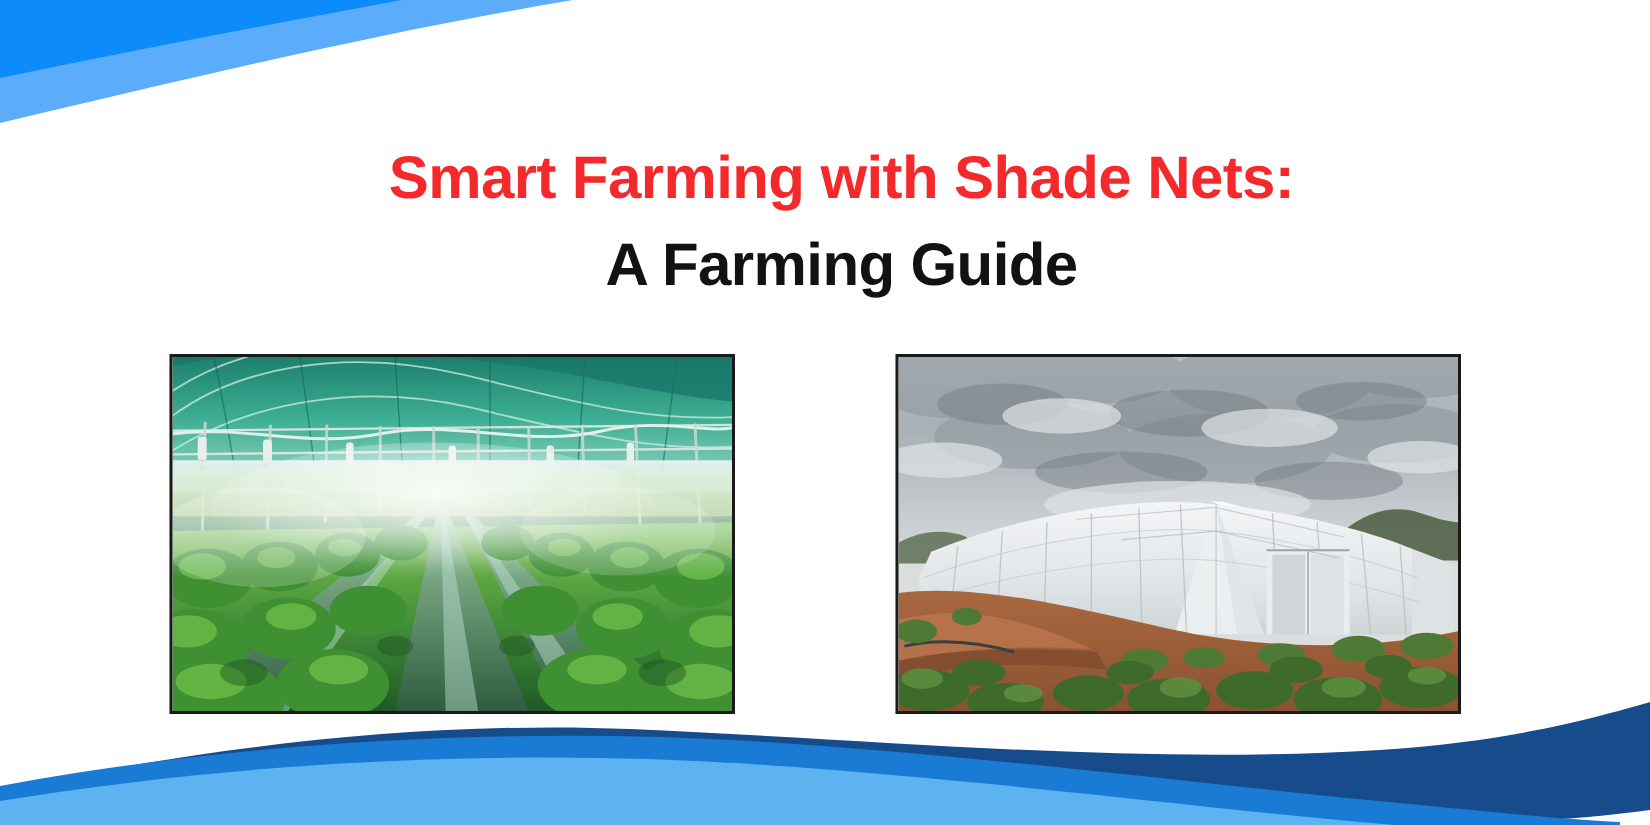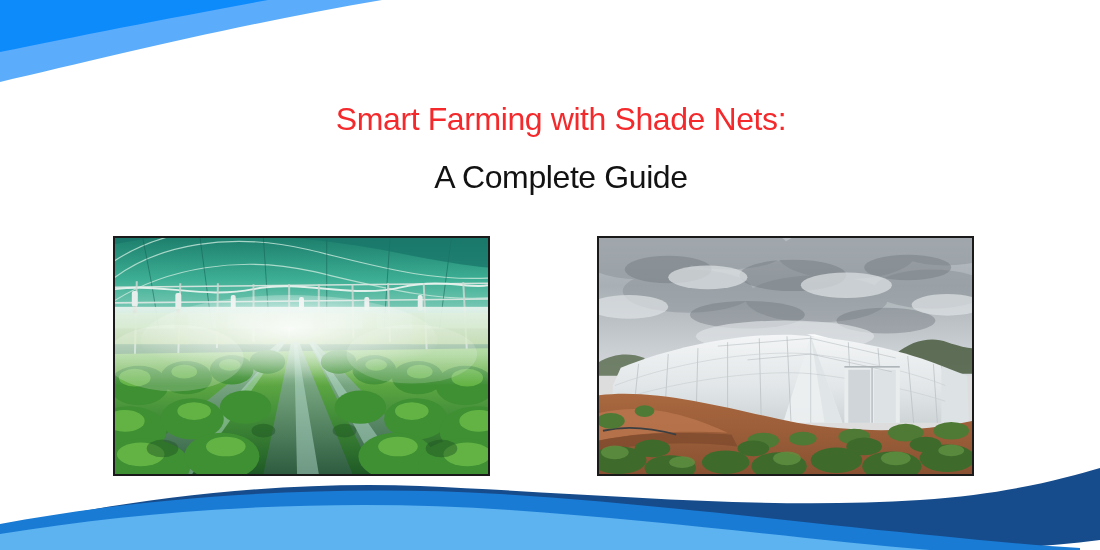--- a/index.html
+++ b/index.html
@@ -35,22 +35,22 @@
     position: absolute;
     left: 0;
     top: 92px;
     width: 1100px;
     text-align: center;
     z-index: 5;
   }
   .title-line {
     display: block;
     font-family: "Liberation Sans", sans-serif;
-    font-weight: normal;
-    font-size: 32px;
+    font-weight: bold;
+    font-size: 40px;
     line-height: 54px;
     letter-spacing: -0.4px;
     white-space: nowrap;
     padding-left: 22px;
   }
   #title-line-1 {
     color: #f4292c;
   }
   #title-line-2 {
     color: #121212;
@@ -92,21 +92,21 @@
              L 1100,540 C 1040,548 980,550 900,550 Z" fill="#164c8c"></path>
 
     <path d="M 0,550 L 0,524 C 150,496 330,484 500,494 C 660,504 810,524 940,536 C 990,541 1040,546 1080,548
              L 1080,550 Z" fill="#1a7bd4"></path>
 
     <path d="M 0,550 L 0,534 C 160,508 340,498 510,510 C 670,521 810,540 930,550 Z" fill="#5cb3f0"></path>
   </svg>
 
   <div id="title-block">
     <span class="title-line" id="title-line-1">Smart Farming with Shade Nets:</span>
-    <span class="title-line" id="title-line-2">A Complete Guide</span>
+    <span class="title-line" id="title-line-2">A Farming Guide</span>
   </div>
 
   <div class="photo-frame" id="photo-left" title="Interior of a greenhouse covered with a green shade net, rows of leafy green crops with misting irrigation">
     <svg viewBox="0 0 377 240" preserveAspectRatio="none" xmlns="http://www.w3.org/2000/svg">
       <defs>
         <linearGradient id="netRoofGrad" x1="0" y1="0" x2="0" y2="1">
           <stop offset="0%" stop-color="#1d7f6d"></stop>
           <stop offset="45%" stop-color="#3cae93"></stop>
           <stop offset="100%" stop-color="#9fd9c9"></stop>
         </linearGradient>

